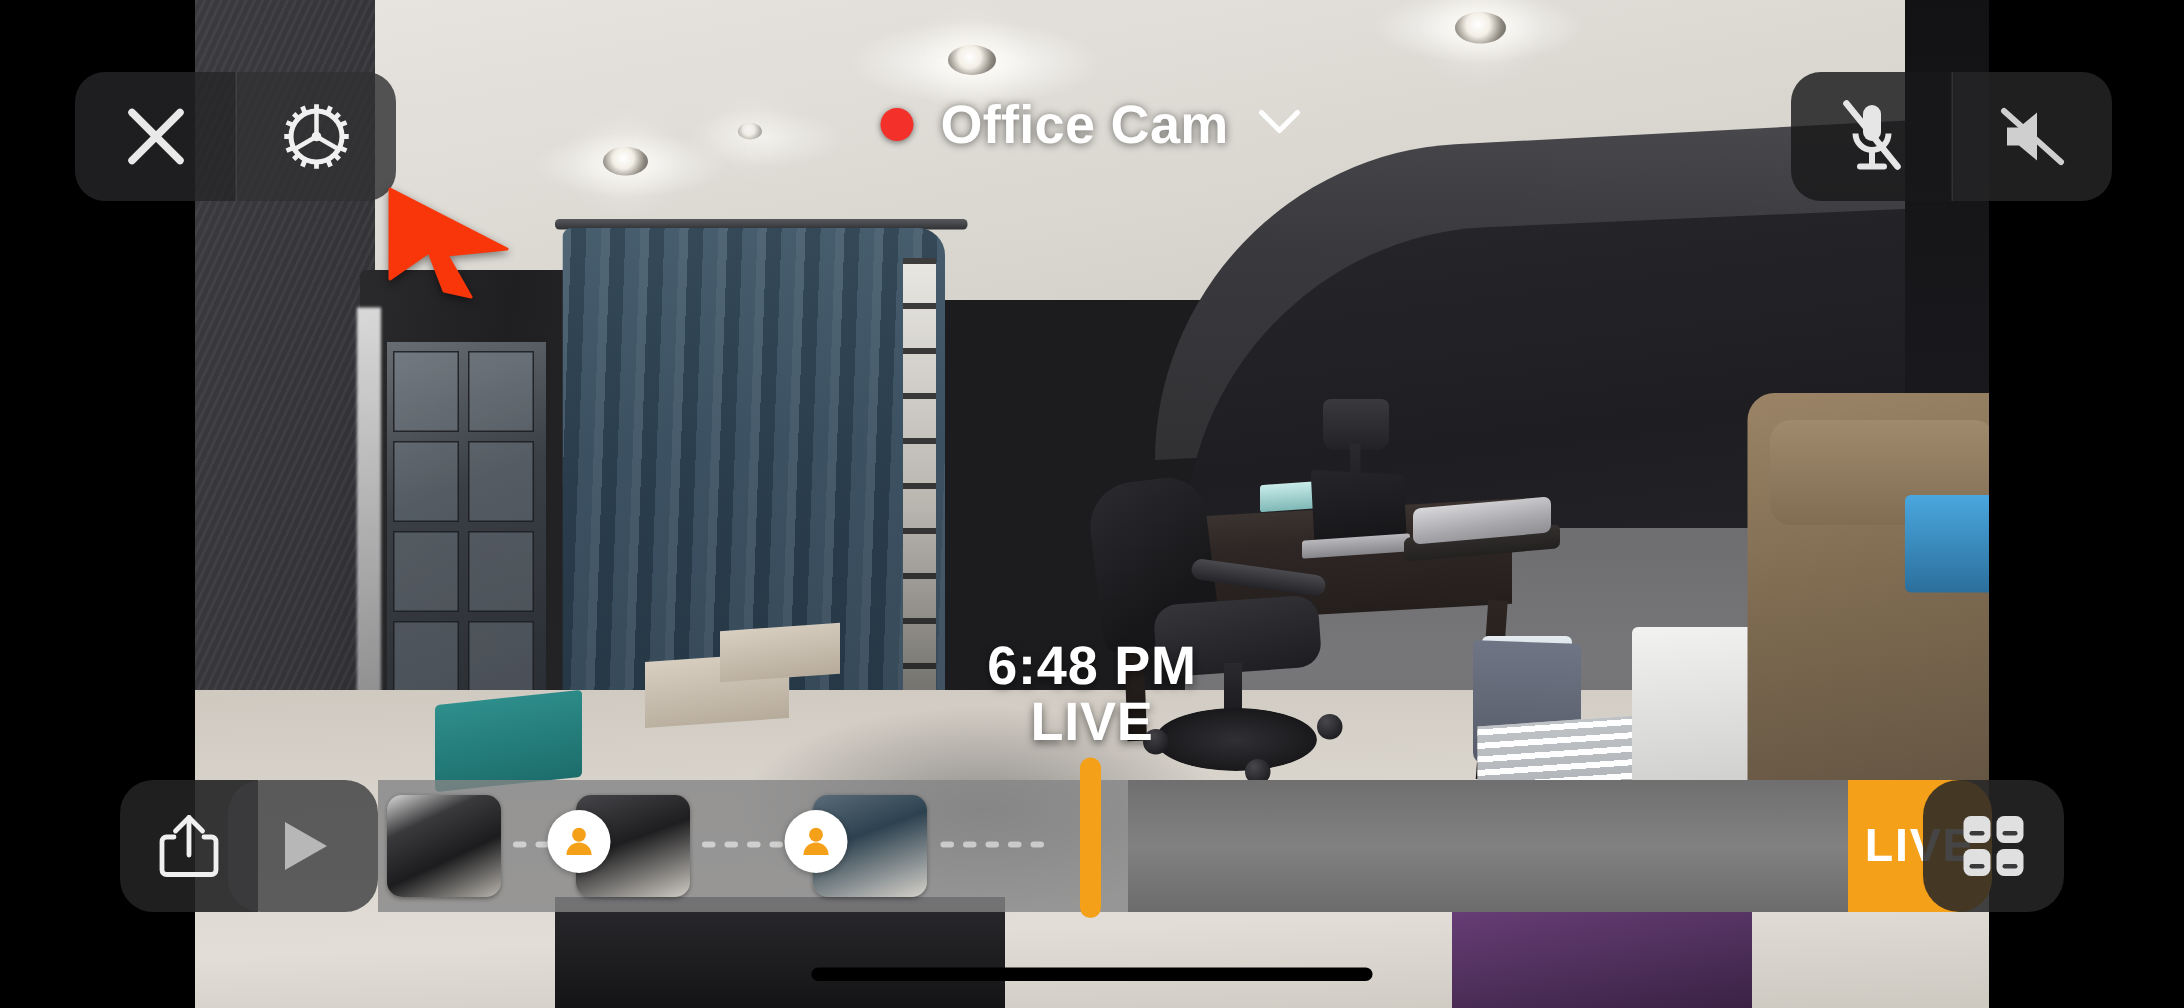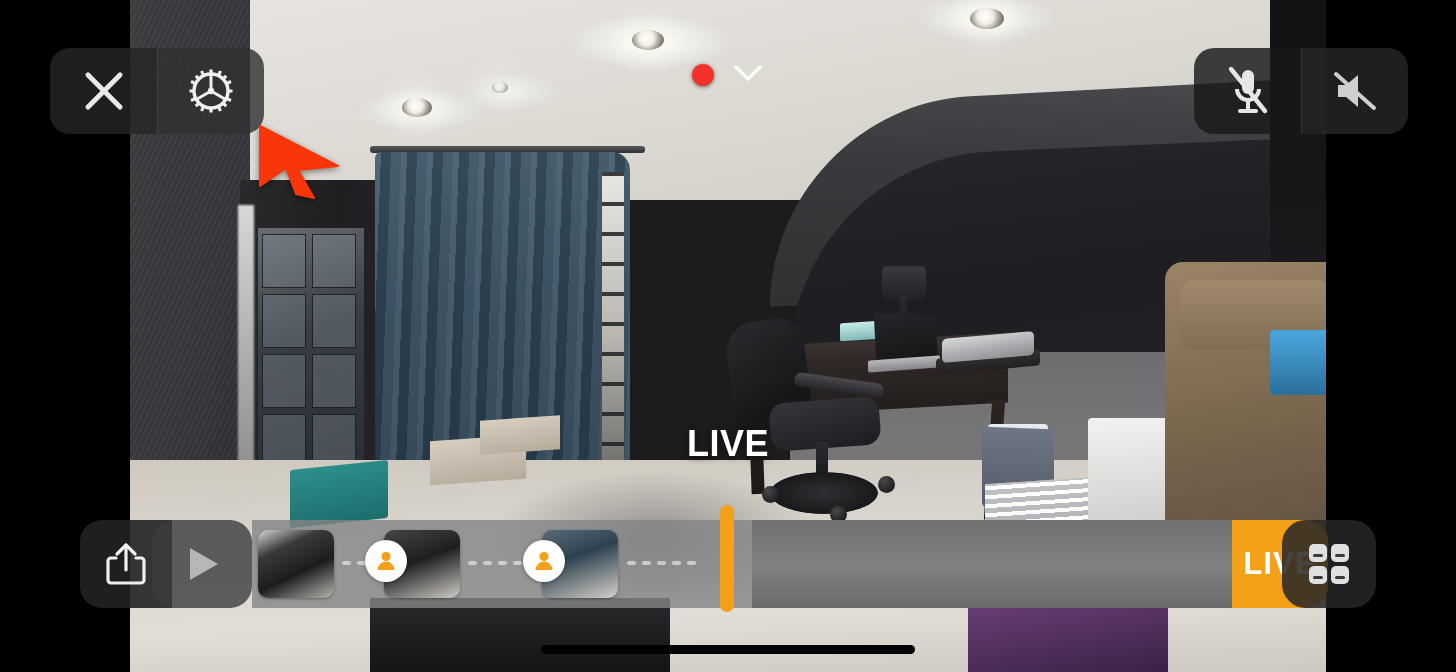--- a/index.html
+++ b/index.html
@@ -508,20 +508,21 @@
           <line x1="26" y1="26" x2="39" y2="33.5"></line>
           <line x1="26" y1="26" x2="13" y2="33.5"></line>
         </g>
         <circle cx="26" cy="26" r="3.2" fill="#f0f0f0"></circle>
       </svg>
     </div>
   </div>
 
   <div class="title-group">
     <div class="rec-dot"></div>
+    <div class="cam-title">Office Cam</div>
     <span class="chev">
       <svg width="32" height="22" viewBox="0 0 32 22">
         <polyline points="4,5 16,17 28,5" fill="none" stroke="#ffffff" stroke-width="3.4" stroke-linecap="round" stroke-linejoin="round"></polyline>
       </svg>
     </span>
   </div>
 
   <div class="top-right-group">
     <div class="tr-btn" title="Microphone">
       <svg width="46" height="52" viewBox="0 0 46 52">
@@ -543,20 +544,21 @@
     </div>
   </div>
 
   <div class="cursor">
     <svg width="90" height="80" viewBox="0 0 90 80">
       <polygon points="8,6 86,46 46,50 62,78 44,74 34,48 8,66" fill="#f8360a" stroke="#f8360a" stroke-width="2" stroke-linejoin="round"></polygon>
     </svg>
   </div>
 
   <div class="ts-overlay">
+    <div class="ts-time">6:48 PM</div>
     <div class="ts-live">LIVE</div>
   </div>
 
   <div class="playhead"></div>
 
   <div class="bottom-bar">
 
     <div class="share-pill" title="Share">
       <svg width="44" height="48" viewBox="0 0 44 48">
         <path d="M12 18 H7 a3 3 0 0 0 -3 3 v19 a3 3 0 0 0 3 3 h30 a3 3 0 0 0 3 -3 V21 a3 3 0 0 0 -3 -3 h-5" fill="none" stroke="#f0f0f0" stroke-width="3.2" stroke-linecap="round" stroke-linejoin="round"></path>

